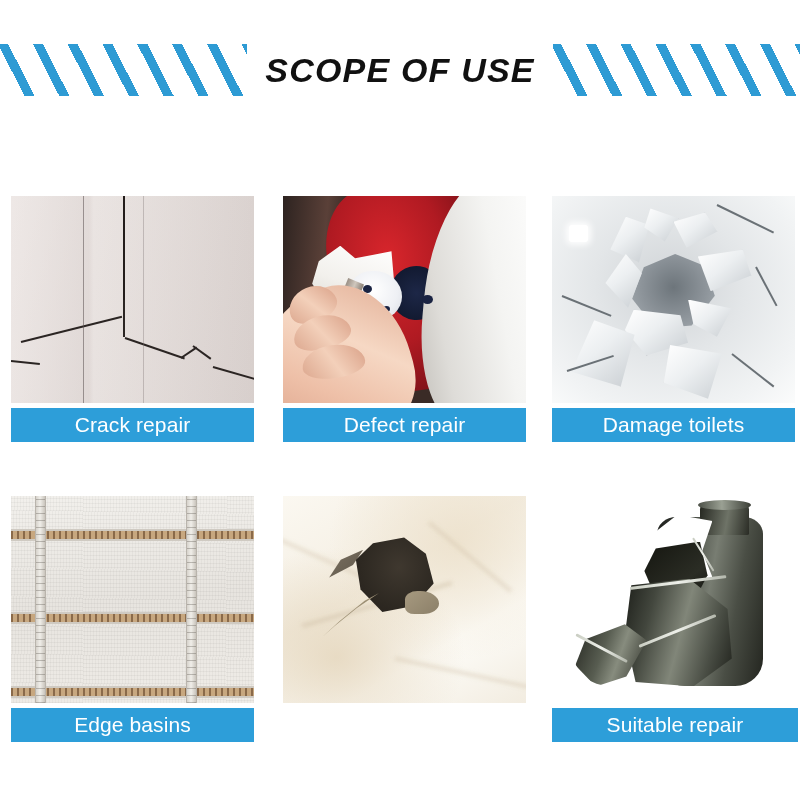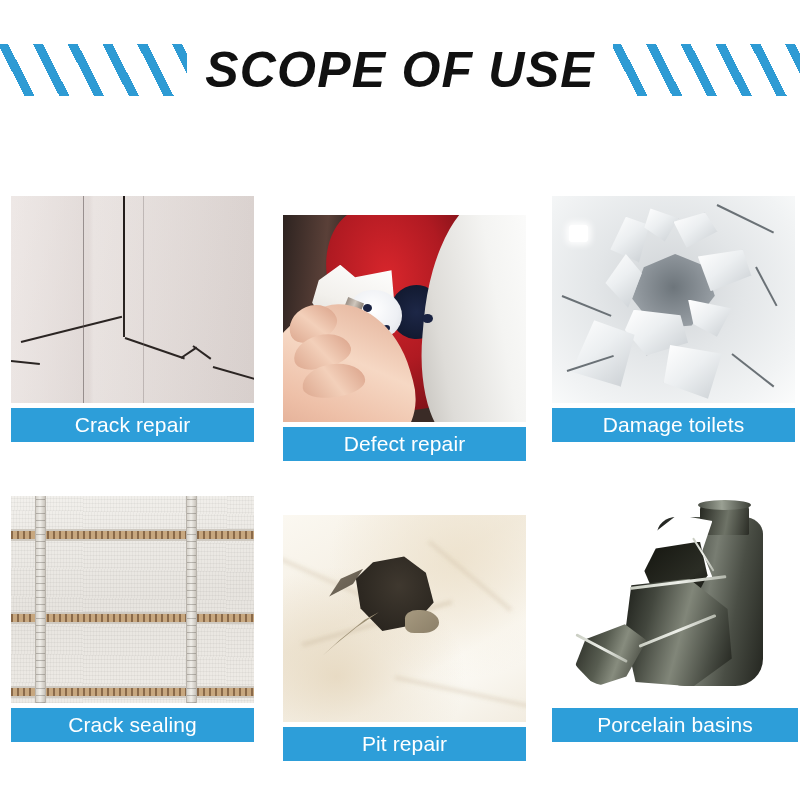--- a/index.html
+++ b/index.html
@@ -52,21 +52,21 @@
       63deg,
       #2e9bd4 0px,
       #2e9bd4 9px,
       #ffffff 9px,
       #ffffff 31px
     );
   }
 
   .title {
     flex: 0 0 auto;
-    font-size: 50px;
+    font-size: 34px;
     font-weight: 600;
     font-style: italic;
     letter-spacing: 1.2px;
     color: #111111;
     white-space: nowrap;
     line-height: 1;
     padding: 0 4px;
   }
 
   .subtitle {
@@ -91,21 +91,21 @@
   }
 
   .tile {
     position: absolute;
     width: 243px;
     height: 240px;
     padding-left: 42px;
   }
 
   .tile.c0 { left: 11px; }
-  .tile.c1 { left: 283px; margin-top: 19px; }
+  .tile.c1 { left: 283px; }
   .tile.c2 { left: 552px; }
   .tile.r0 { top: 0px; }
   .tile.r1 { top: 300px; }
 
   .photo {
     position: absolute;
     top: 0;
     left: 0;
     width: 100%;
     height: 207px;
@@ -437,51 +437,50 @@
     <div class="photo">
       <div class="art-edge">
         <div class="tilefield"></div>
         <div class="hgrout" style="top:16%;"></div>
         <div class="hgrout" style="top:56%;"></div>
         <div class="hgrout" style="top:92%;"></div>
         <div class="vgrout" style="left:10%;"></div>
         <div class="vgrout" style="left:72%;"></div>
       </div>
     </div>
-    <div class="label">Crack sealing</div>
+    <div class="label">Edge basins</div>
   </div>
 
   <div class="tile r1 c1">
     <div class="photo">
       <div class="art-pit">
         <div class="marble-v" style="left:-6%;top:18%;width:56%;height:3px;transform:rotate(24deg);"></div>
         <div class="marble-v" style="left:8%;top:62%;width:64%;height:4px;transform:rotate(-16deg);"></div>
         <div class="marble-v" style="left:46%;top:78%;width:60%;height:3px;transform:rotate(12deg);"></div>
         <div class="marble-v" style="left:60%;top:12%;width:44%;height:3px;transform:rotate(40deg);"></div>
         <div class="pit-chip2"></div>
         <div class="pit-main"></div>
         <div class="pit-tail"></div>
         <div class="pit-chip3"></div>
       </div>
     </div>
-    <div class="label">Pit repair</div>
   </div>
 
   <div class="tile r1 c2">
     <div class="photo">
       <div class="art-porc">
         <div class="vase-body"></div>
         <div class="vase-neck"></div>
         <div class="vase-rim"></div>
         <div class="vase-break"></div>
         <div class="vase-inner"></div>
         <div class="vase-front"></div>
         <div class="vase-shard"></div>
         <div class="vase-edge" style="left:32%;top:44%;width:40%;height:3px;transform:rotate(-7deg);"></div>
         <div class="vase-edge" style="left:36%;top:72%;width:34%;height:3px;transform:rotate(-22deg);"></div>
         <div class="vase-edge" style="left:10%;top:66%;width:24%;height:3px;transform:rotate(28deg);"></div>
         <div class="vase-edge" style="left:58%;top:20%;width:16%;height:2px;transform:rotate(58deg);"></div>
       </div>
     </div>
-    <div class="label">Porcelain basins</div>
+    <div class="label">Suitable repair</div>
   </div>
 
 </div>
 
 </body></html>

